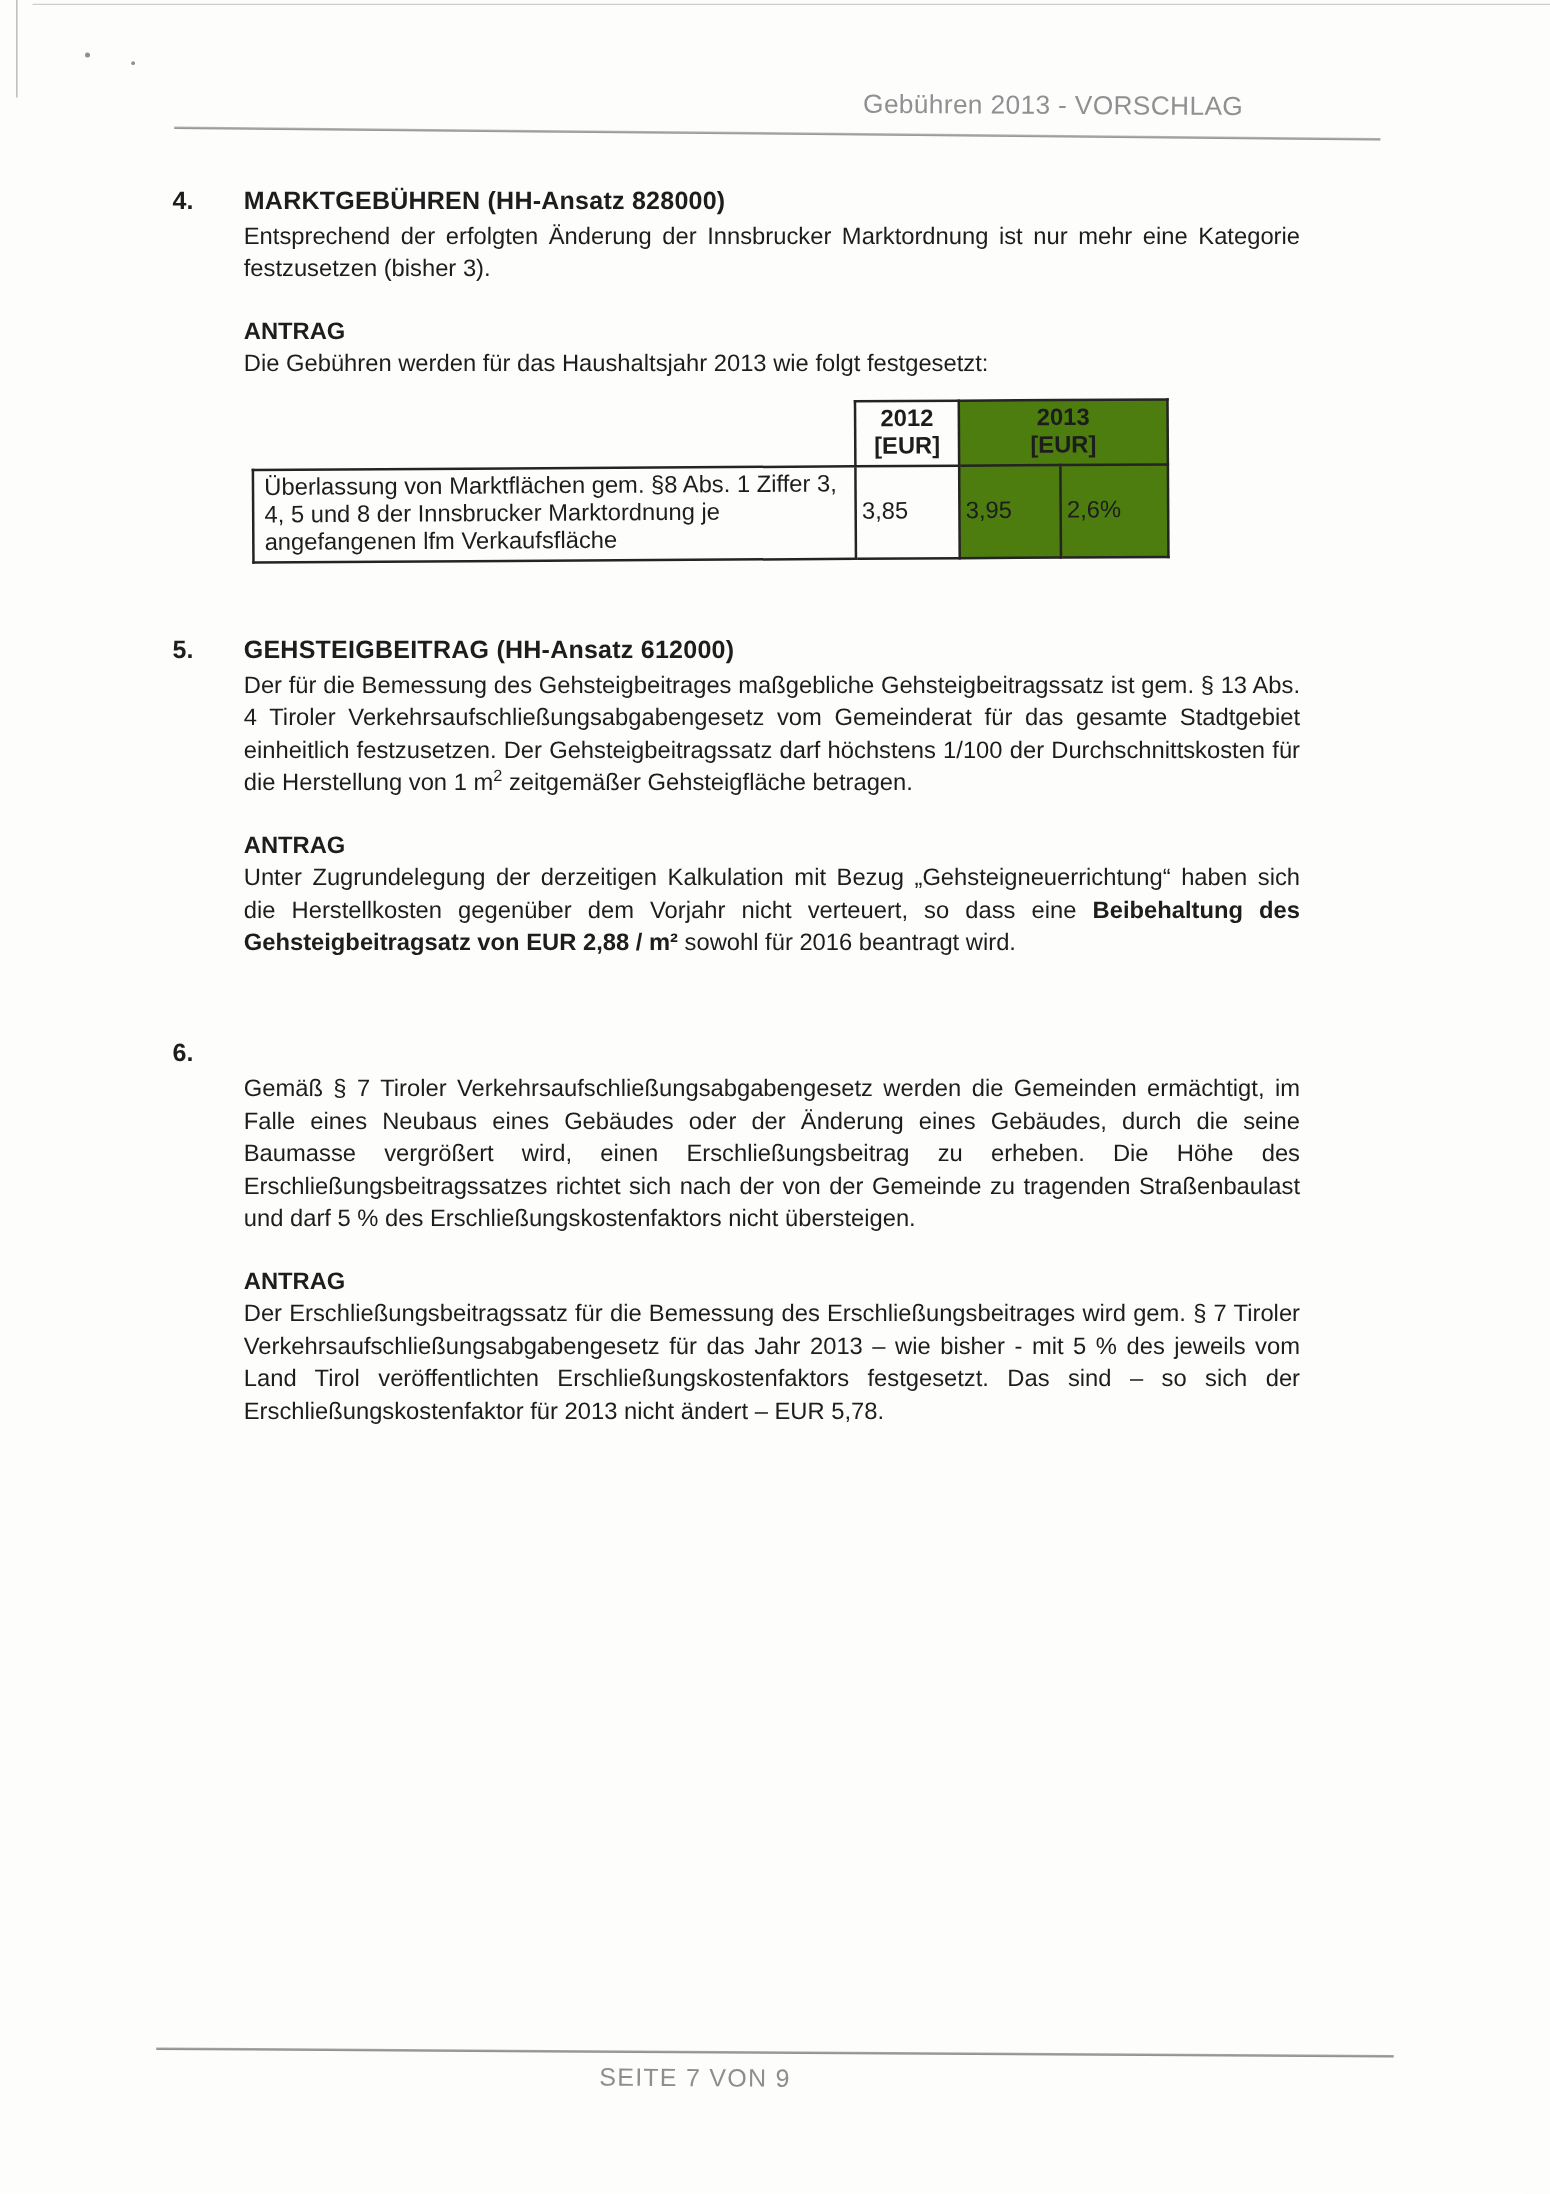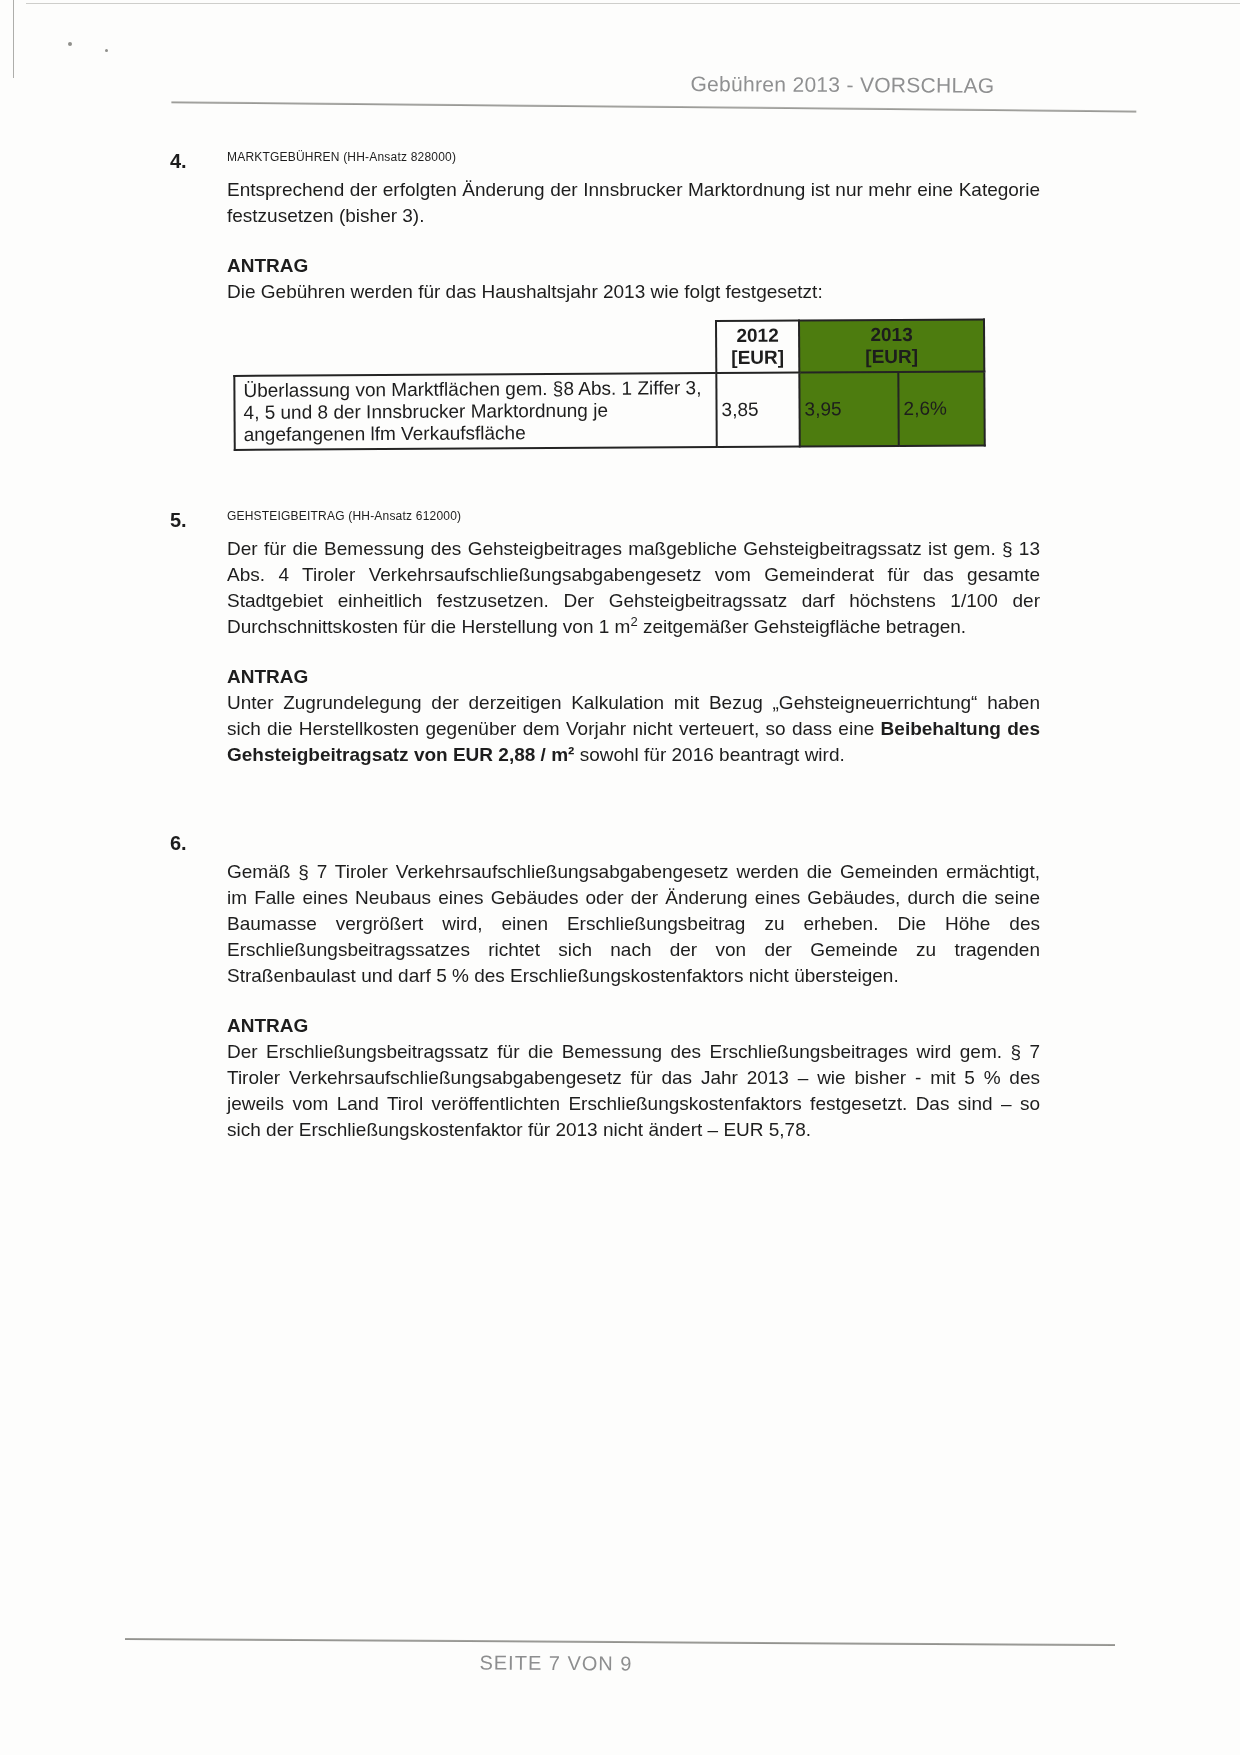--- a/index.html
+++ b/index.html
@@ -7,21 +7,20 @@
   body {
     width:1240px; height:1755px;
     font-family:"Liberation Sans", sans-serif;
     color:#1d1d1d;
     position:relative;
     overflow:hidden;
   }
   .page {
     position:absolute; inset:0;
     background:#fdfdfc;
-    padding-left:32px;
   }
   
   .scan-edge-left {
     position:absolute; left:13px; top:0; width:1px; height:78px;
     background:#9a9a96; opacity:.8;
   }
   .scan-edge-top {
     position:absolute; left:26px; top:3px; right:0; height:1px;
     background:#c2c2be; opacity:.8;
   }
@@ -41,21 +40,21 @@
     transform:rotate(0.2deg);
   }
 
   
   .section { margin-left:138px; margin-right:200px; }
   .section-4 { margin-top:46px; }
   .section-5 { margin-top:58px; }
   .section-6 { margin-top:64px; }
   .sec-head { display:flex; }
   .sec-num { width:57px; font-weight:bold; font-size:20px; flex:none; }
-  .sec-title { font-weight:normal; font-size:12px; letter-spacing:.2px; }
+  .sec-title { font-weight:bold; font-size:20px; letter-spacing:.2px; }
   .sec-body { margin-left:57px; font-size:19px; line-height:26px; }
   .sec-body p { margin-top:4px; text-align:justify; hyphens:manual; }
   .antrag-label { font-weight:bold; margin-top:24px !important; }
   .antrag-text { margin-top:0 !important; }
   .bold { font-weight:bold; }
   sup { font-size:13px; line-height:0; }
 
   
   .fee-table {
     border-collapse:collapse; margin:18px 0 0 6px;
@@ -66,21 +65,21 @@
   .fee-table .corner-cell { border:none; background:transparent; }
   .fee-table .head-cell {
     font-weight:bold; text-align:center; line-height:22px; padding:3px 4px;
   }
   .fee-table .gray { background:#4d7c0f;margin-left:33px; }
   .fee-table .label-cell {
     width:482px; padding:3px 8px; line-height:22px; text-align:left;
   }
   .fee-table .val-cell { text-align:left; padding:0 4px; }
   .fee-table .w-2012 { width:83px;margin-top:44px; }
-  .fee-table .w-2013a { width:99px; }
+  .fee-table .w-2013a { width:81px; }
   .fee-table .w-2013b { width:86px; }
 
   
   .footer-rule {
     position:absolute; left:125px; top:1638px; width:990px; height:2px;
     background:linear-gradient(#a8a8a4, #8b8b87);
     transform:rotate(0.35deg); transform-origin:left top;
   }
   .footer-text {
     position:absolute; left:0; top:1652px; width:1112px;

